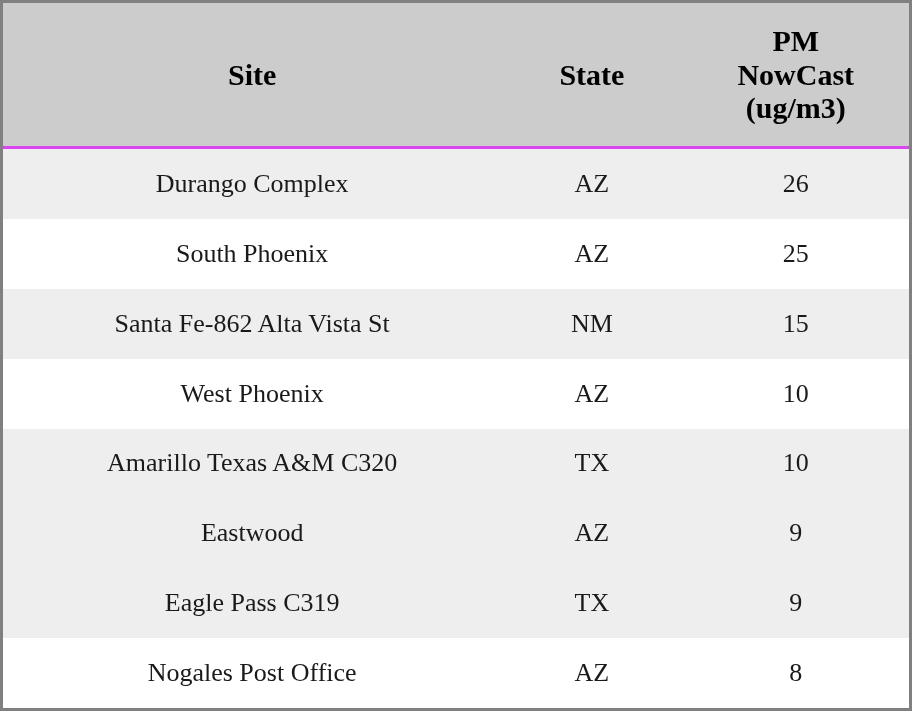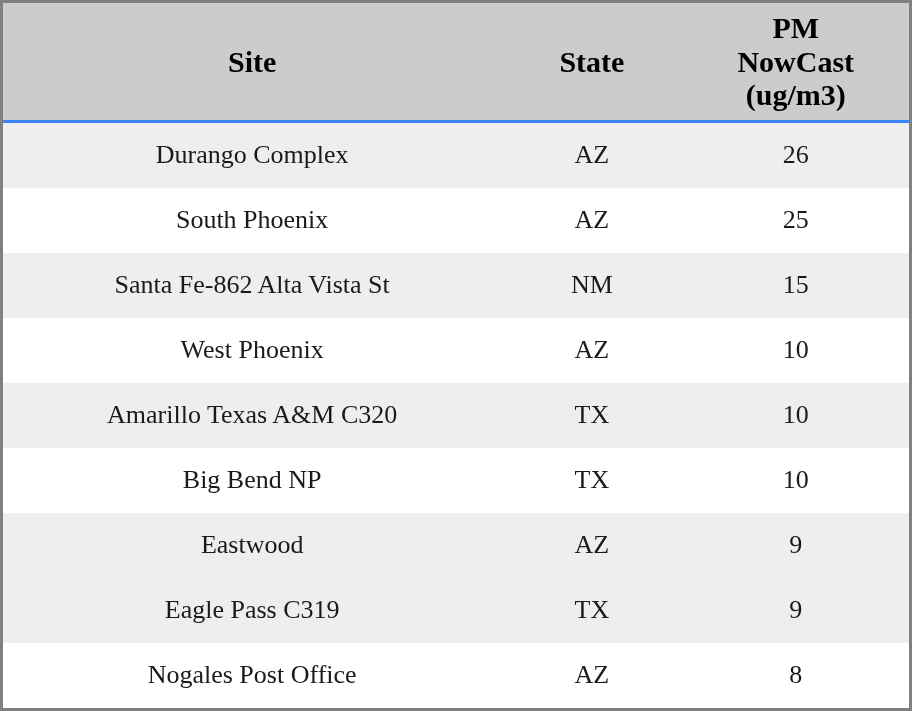--- a/index.html
+++ b/index.html
@@ -27,22 +27,22 @@
     table-layout: fixed;
   }
   thead th {
     background: #cccccc;
     color: #000000;
     font-family: "Liberation Serif", serif;
     font-weight: bold;
     font-size: 30px;
     text-align: center;
     vertical-align: middle;
-    padding: 8px 4px;
-    border-bottom: 3px solid #3b82f6;
+    padding: 21px 4px;
+    border-bottom: 3px solid #d946ef;
     line-height: 1.12;
   }
   tbody td {
     font-family: "Liberation Serif", serif;
     font-size: 26px;
     color: #1a1a1a;
     text-align: center;
     vertical-align: middle;
     padding: 0;
     height: 58px;
@@ -102,25 +102,20 @@
       <tr class="even">
         <td>West Phoenix</td>
         <td>AZ</td>
         <td>10</td>
       </tr>
       <tr class="odd">
         <td>Amarillo Texas A&amp;M C320</td>
         <td>TX</td>
         <td>10</td>
       </tr>
-      <tr class="even">
-        <td>Big Bend NP</td>
-        <td>TX</td>
-        <td>10</td>
-      </tr>
       <tr class="odd">
         <td>Eastwood</td>
         <td>AZ</td>
         <td>9</td>
       </tr>
       <tr class="odd">
         <td>Eagle Pass C319</td>
         <td>TX</td>
         <td>9</td>
       </tr>

